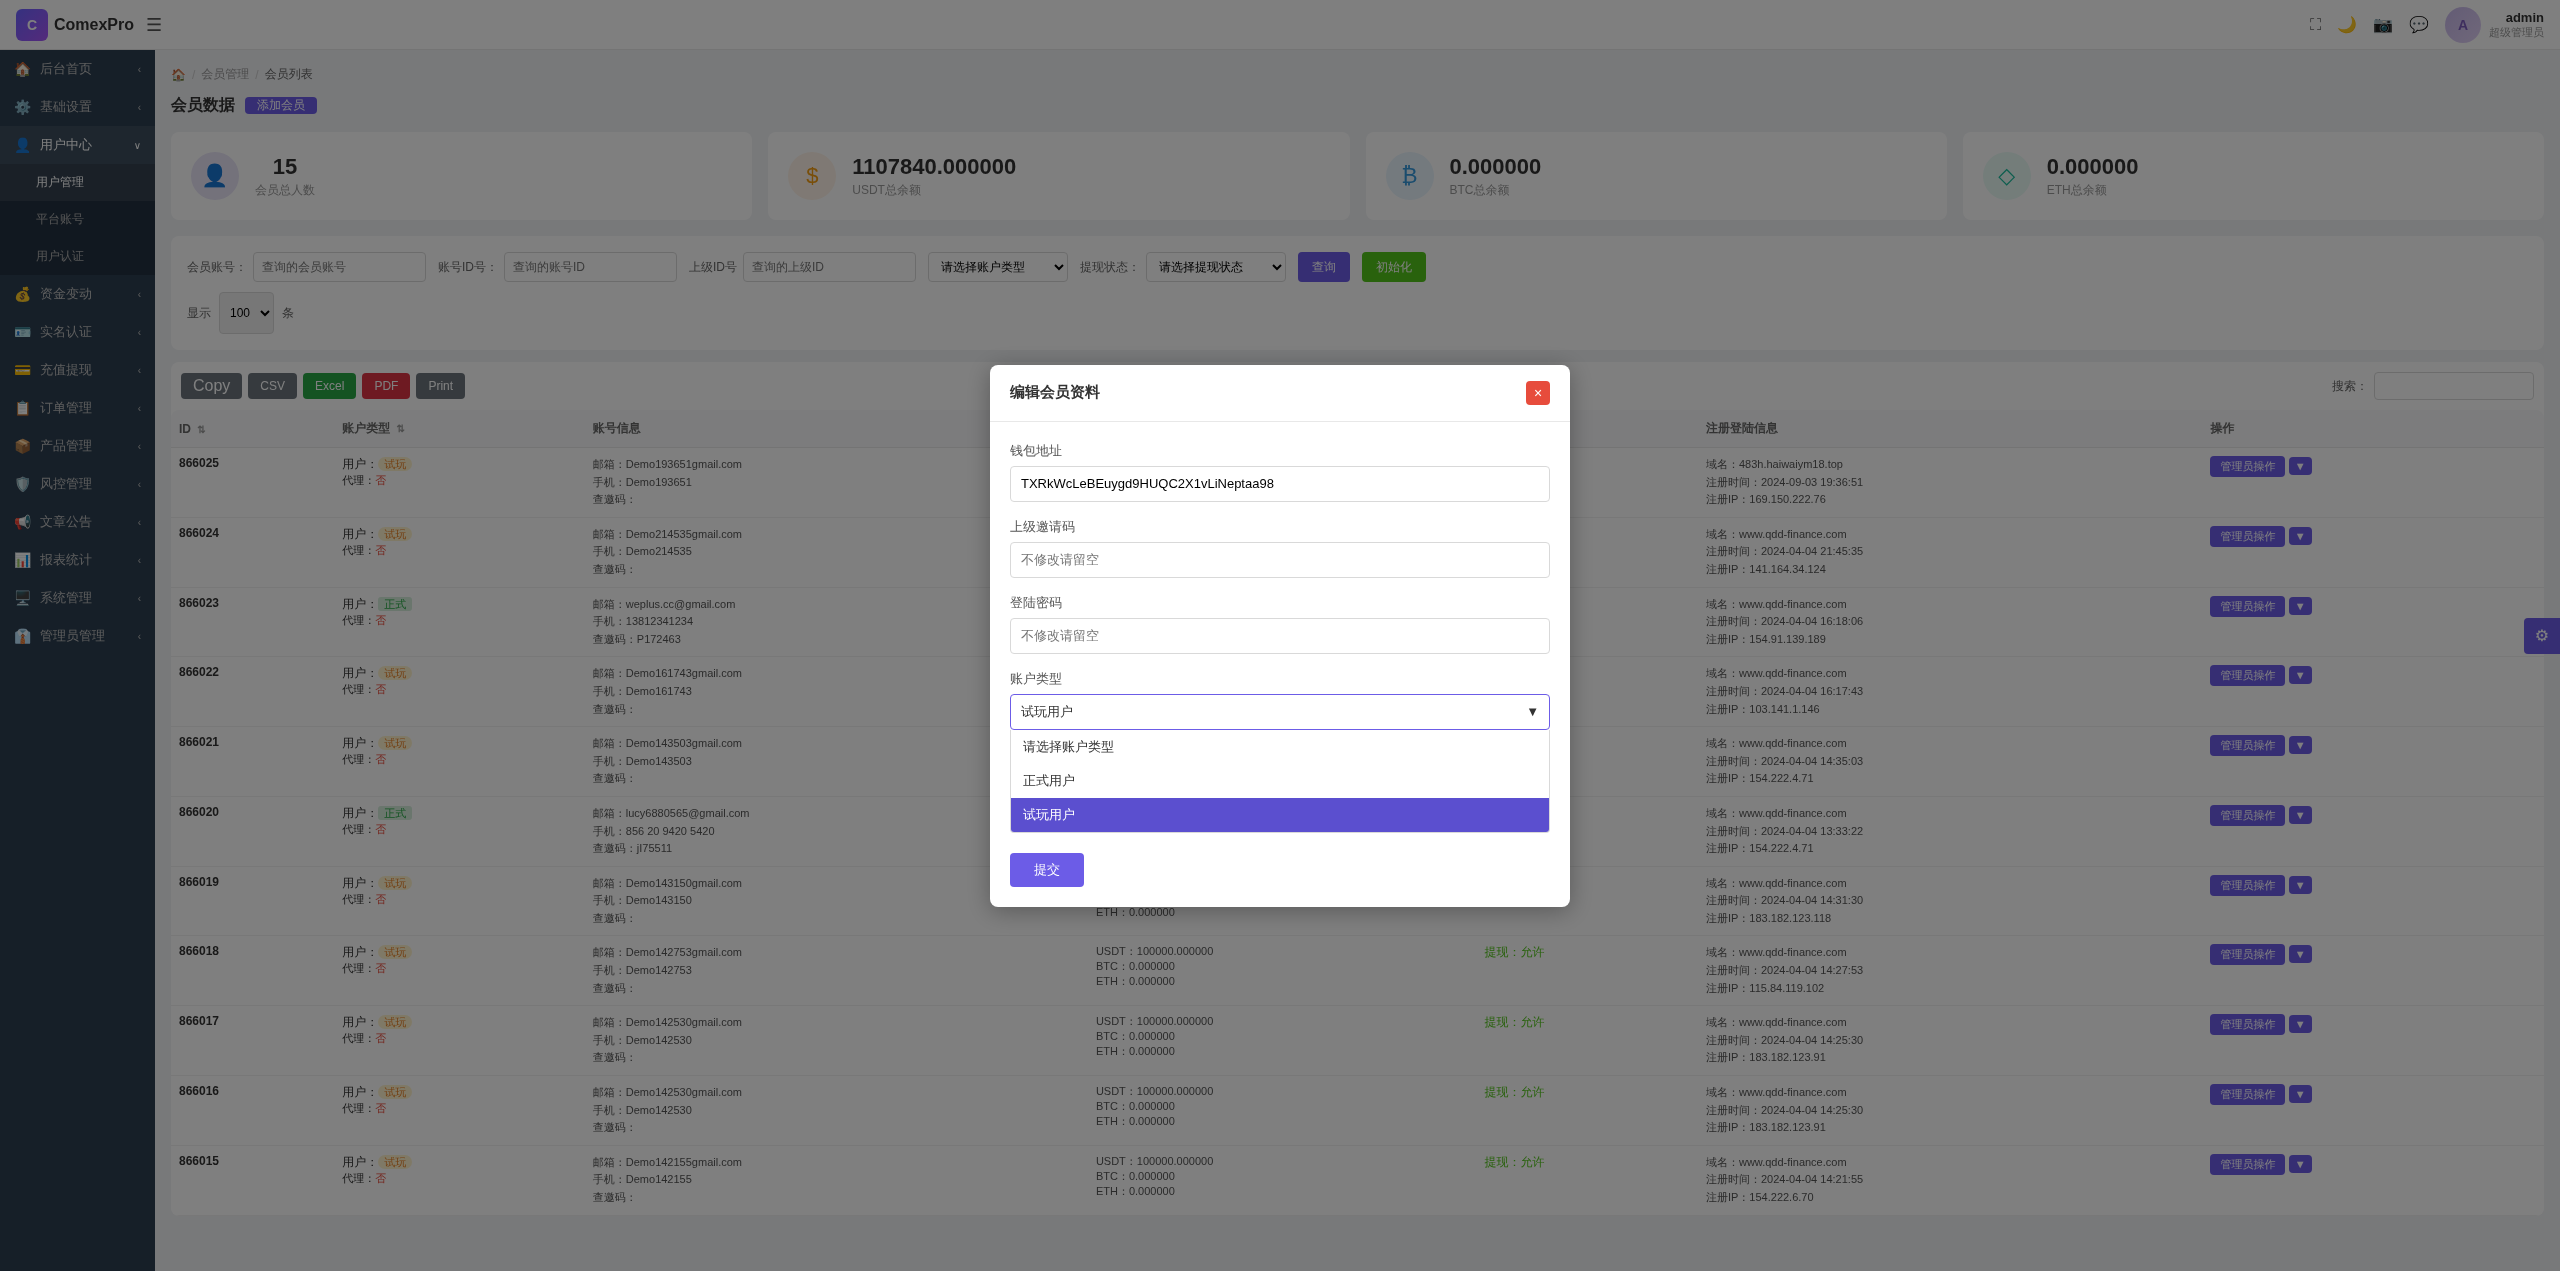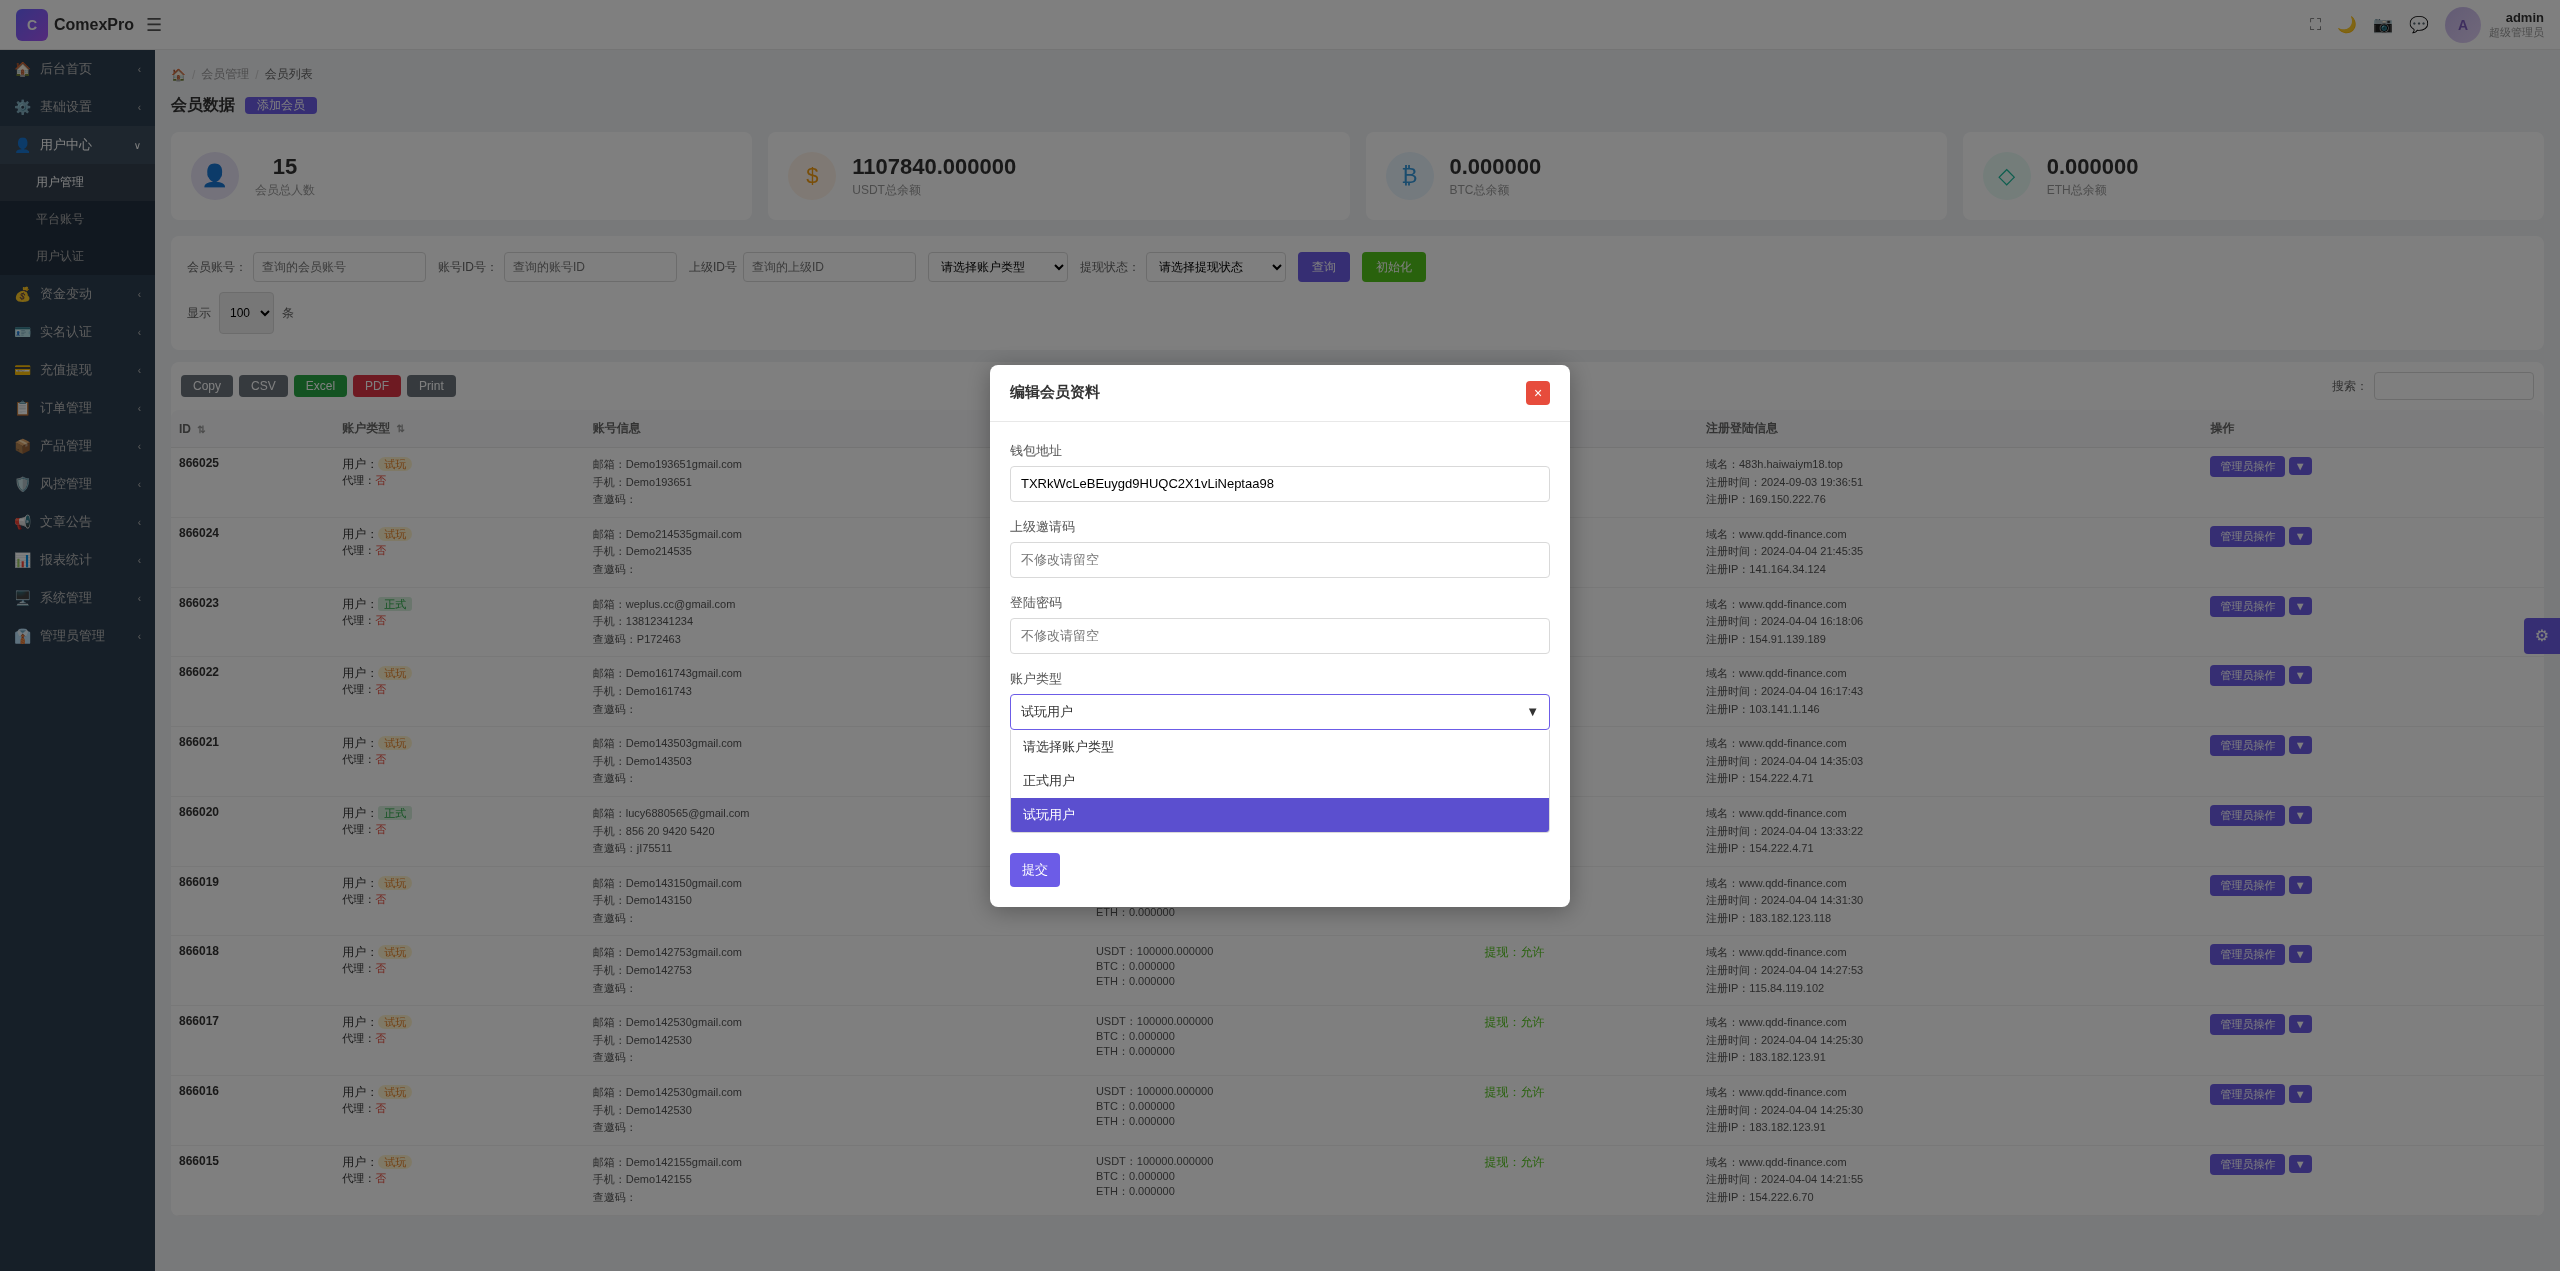--- a/index.html
+++ b/index.html
@@ -65,21 +65,21 @@
     .filter-select { border: 1px solid #d9d9d9; border-radius: 4px; padding: 4px 8px; font-size: 12px; height: 30px; min-width: 140px; background: white; }
     .btn-search { background: #6c5ce7; color: white; border: none; padding: 5px 14px; border-radius: 4px; font-size: 12px; cursor: pointer; height: 30px; }
     .btn-init { background: #52c41a; color: white; border: none; padding: 5px 14px; border-radius: 4px; font-size: 12px; cursor: pointer; height: 30px; }
     .show-row { display: flex; align-items: center; gap: 8px; font-size: 12px; color: #666; }
     .show-select { border: 1px solid #d9d9d9; border-radius: 4px; padding: 2px 6px; font-size: 12px; height: 42px; }
     .show-unit { font-size: 12px; color: #666; }
 
     
     .table-toolbar { display: flex; justify-content: space-between; align-items: center; margin-bottom: 10px; }
     .table-btns { display: flex; gap: 6px; }
-    .btn-copy { background: #6c757d; color: white; border: none; padding: 4px 12px; border-radius: 4px; font-size: 12px; cursor: pointer; }
+    .btn-copy { background: #6c757d; color: white; border: none; padding: 4px 12px; border-radius: 4px; font-size: 16px; cursor: pointer; }
     .btn-csv { background: #6c757d; color: white; border: none; padding: 4px 12px; border-radius: 4px; font-size: 12px; cursor: pointer; }
     .btn-excel { background: #28a745; color: white; border: none; padding: 4px 12px; border-radius: 4px; font-size: 12px; cursor: pointer; }
     .btn-pdf { background: #dc3545; color: white; border: none; padding: 4px 12px; border-radius: 4px; font-size: 12px; cursor: pointer; }
     .btn-print { background: #6c757d; color: white; border: none; padding: 4px 12px; border-radius: 4px; font-size: 12px; cursor: pointer; }
     .search-area { display: flex; align-items: center; gap: 6px; }
     .search-label { font-size: 12px; color: #666; }
     .search-input { border: 1px solid #d9d9d9; border-radius: 4px; padding: 4px 8px; font-size: 12px; height: 28px; width: 160px; }
 
     
     .data-table { width: 100%; border-collapse: collapse; background: white; border-radius: 8px; overflow: hidden; font-size: 12px; }
@@ -105,21 +105,21 @@
     .form-label { font-size: 13px; color: #555; margin-bottom: 6px; display: block; }
     .form-input { width: 100%; border: 1px solid #d9d9d9; border-radius: 4px; padding: 8px 10px; font-size: 13px; height: 36px; }
     .form-select-wrapper { position: relative; width: 100%; }
 
     
     .dropdown-list { border: 1px solid #d9d9d9; border-radius: 4px; margin-top: -1px; background: white; overflow: hidden; }
     .dropdown-item { padding: 8px 12px; cursor: pointer; font-size: 13px; color: #333; }
     .dropdown-item.active { background: #5b4fcf; color: white; }
 
     
-    .btn-submit { background: #6c5ce7; color: white; border: none; padding: 8px 12px; border-radius: 4px; font-size: 13px; cursor: pointer; margin-top: 4px; }
+    .btn-submit { background: #6c5ce7; color: white; border: none; padding: 8px 24px; border-radius: 4px; font-size: 13px; cursor: pointer; margin-top: 4px; }
 
     
     .side-gear { position: fixed; right: 0; top: 50%; transform: translateY(-50%); background: #6c5ce7; color: white; width: 36px; height: 36px; display: flex; align-items: center; justify-content: center; border-radius: 4px 0 0 4px; cursor: pointer; font-size: 16px; z-index: 100; }
 
     
     .table-container { background: white; border-radius: 8px; overflow: hidden; }
 
     .sort-icon { font-size: 10px; color: #999; margin-left: 3px; }
     .no-proxy { font-size: 11px; color: #e74c3c; }
   </style>

